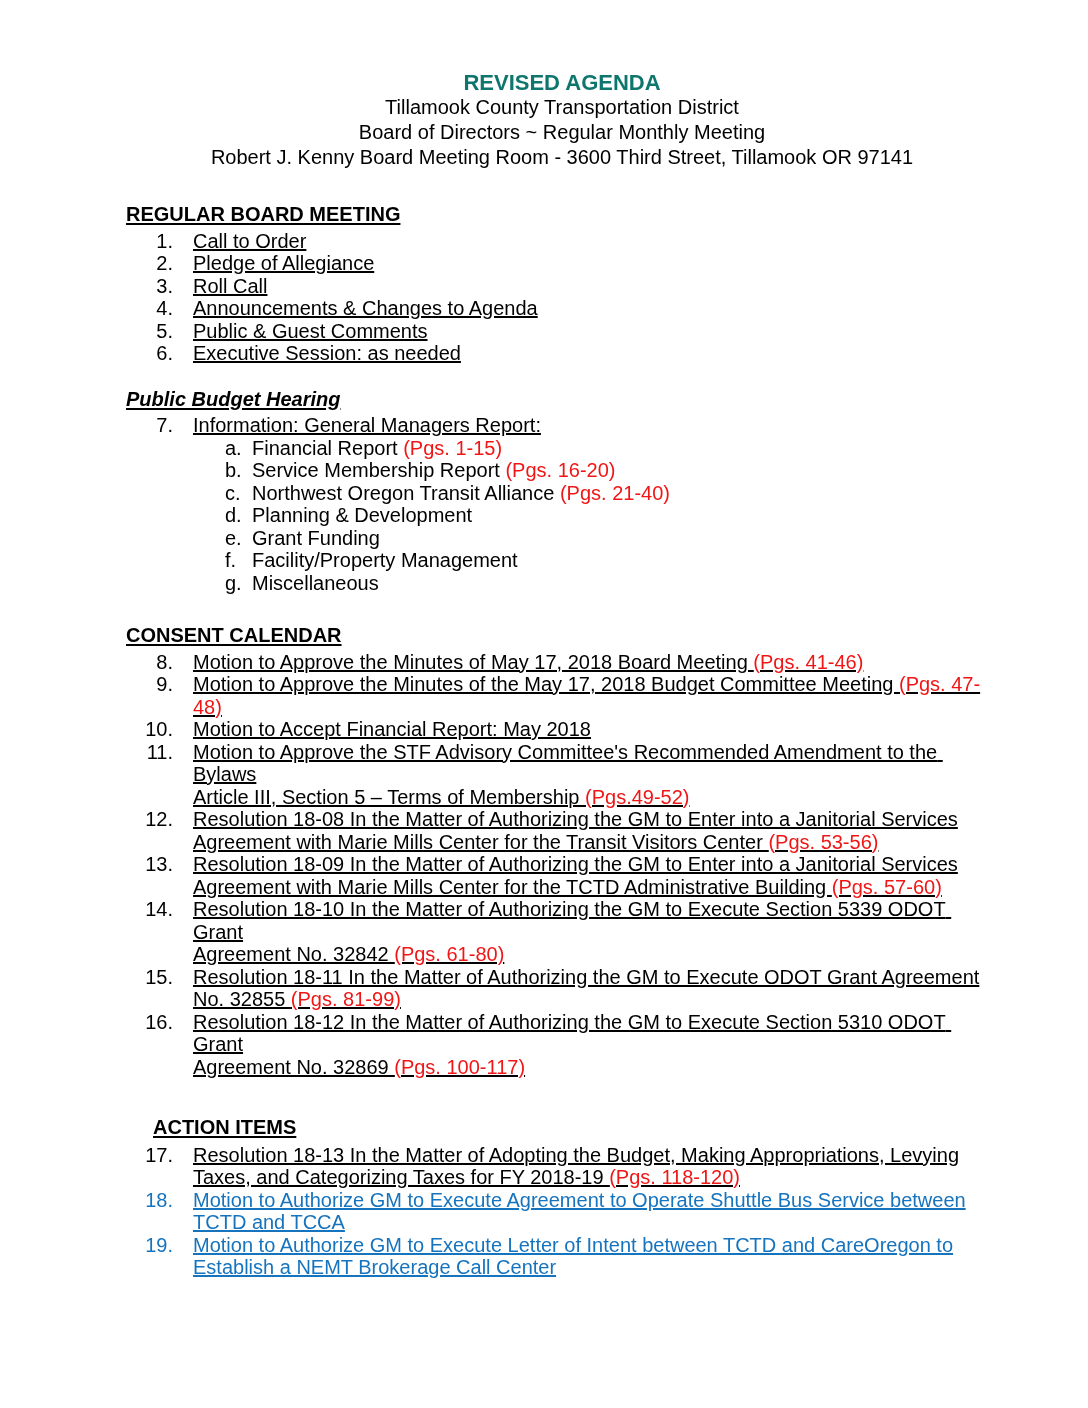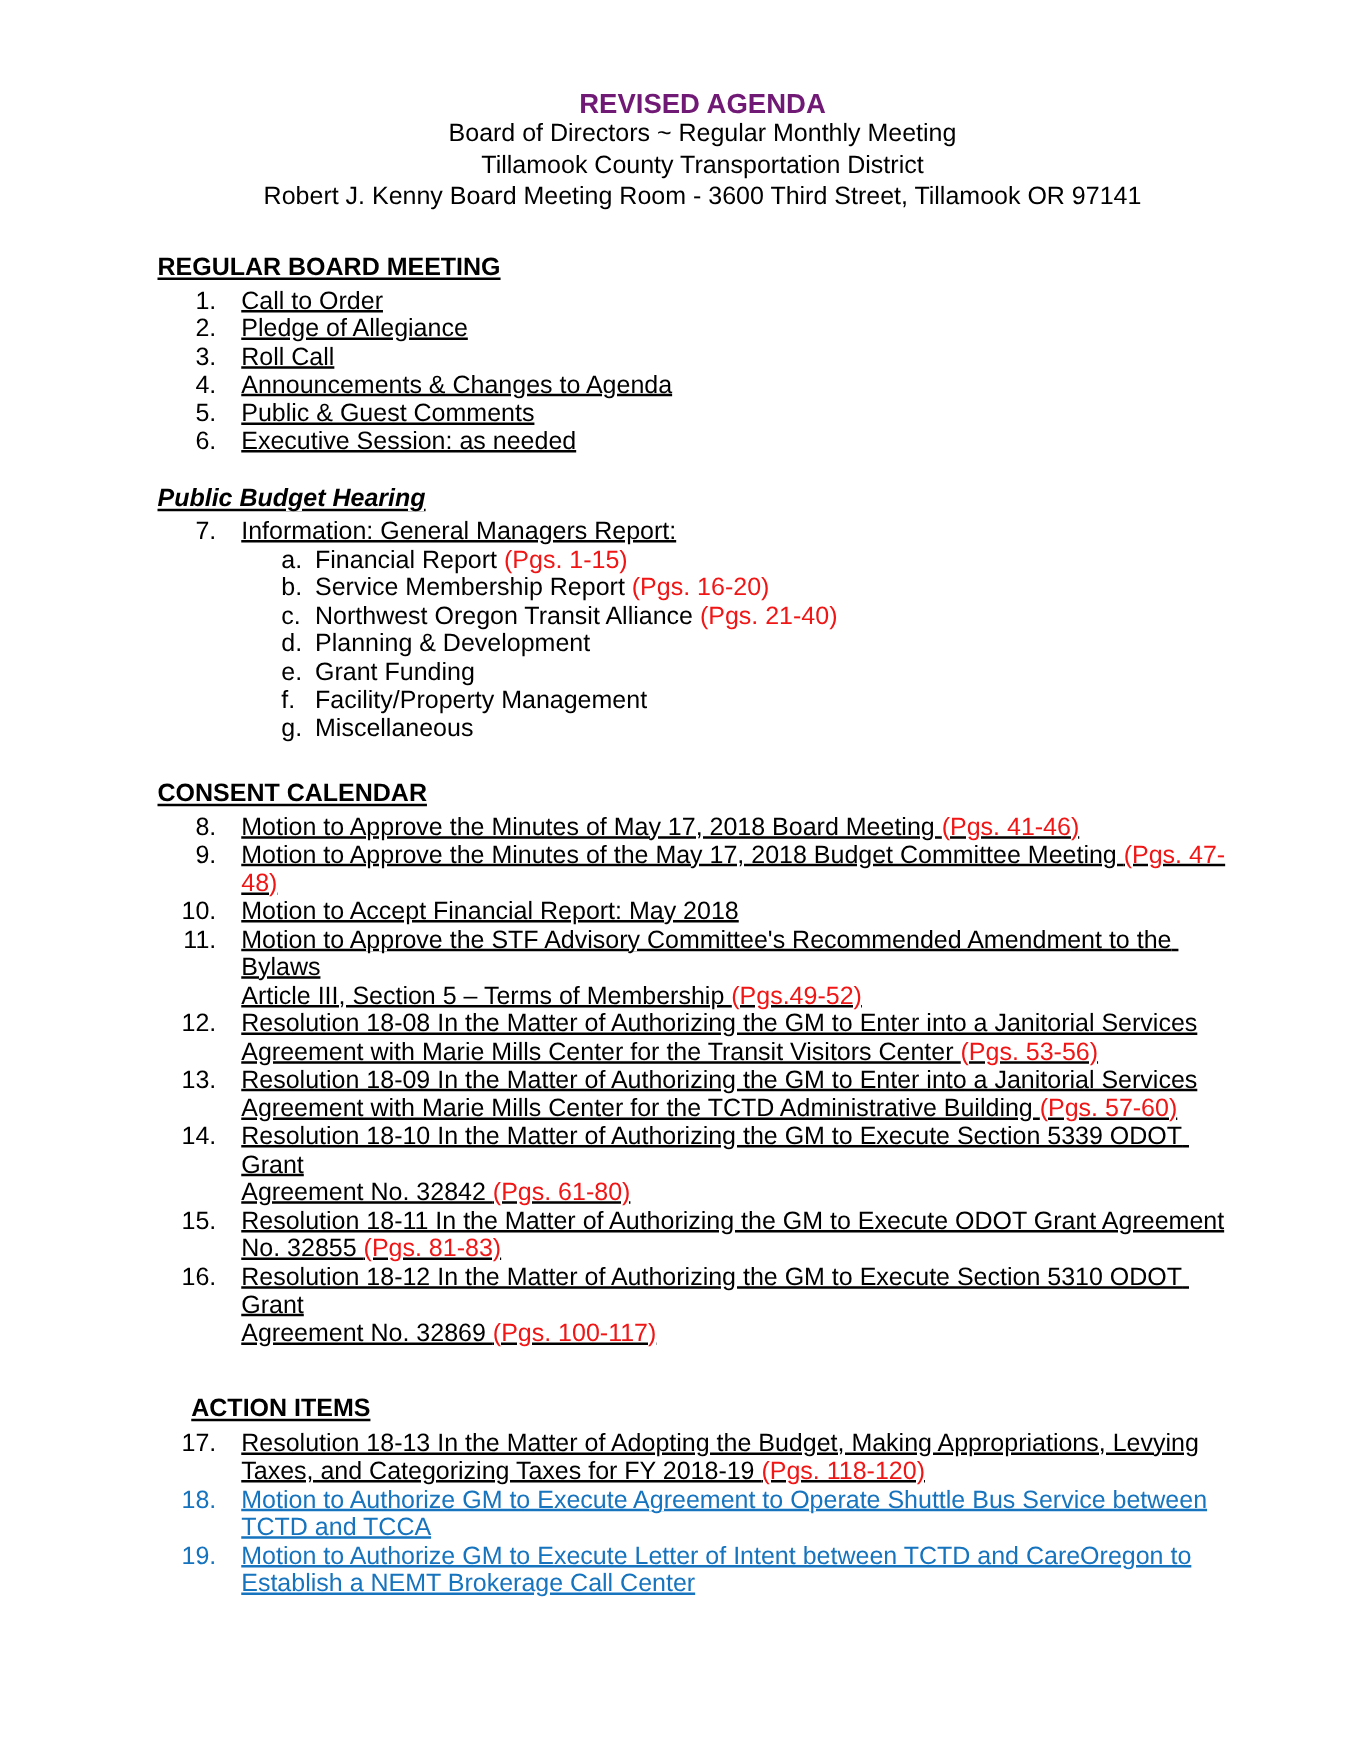--- a/index.html
+++ b/index.html
@@ -12,21 +12,21 @@
     font-size: 20px;
     line-height: 22.5px;
     color: #000000;
     overflow: hidden;
     position: relative;
   }
   .content { padding: 70px 90px 0 126px; }
 
   
   .hdr { text-align: center; line-height: 25px; }
-  .hdr-title { color: #701a75; font-weight: bold; font-size: 22px; }
+  .hdr-title { color: #0f766e; font-weight: bold; font-size: 22px; }
 
   
   .sec-heading {
     font-weight: bold;
     text-decoration: underline;
     text-decoration-thickness: 2px;
     text-underline-offset: 2px;
     line-height: 22.5px;
   }
   .italic { font-style: italic; }
@@ -56,22 +56,22 @@
   .m-ai-l  { margin-top: 5px; }
 </style>
 </head>
 <body>
 
 <div class="page">
   <div class="content">
 
     <div class="hdr">
       <div class="hdr-title">REVISED AGENDA</div>
+      <div class="hdr-line">Tillamook County Transportation District</div>
       <div class="hdr-line">Board of Directors ~ Regular Monthly Meeting</div>
-      <div class="hdr-line">Tillamook County Transportation District</div>
       <div class="hdr-line">Robert J. Kenny Board Meeting Room - 3600 Third Street, Tillamook OR 97141</div>
     </div>
 
     <div class="sec-heading m-rbm-h">REGULAR BOARD MEETING</div>
     <div class="m-rbm-l">
       <div class="row">
         <span class="num">1.</span>
         <div class="body-col"><span class="txt">Call to Order</span></div>
       </div>
       <div class="row">
@@ -163,21 +163,21 @@
 Agreement with Marie Mills Center for the TCTD Administrative Building </span><span class="pgs">(Pgs. 57-60)</span></div>
       </div>
       <div class="row">
         <span class="num">14.</span>
         <div class="body-col"><span class="txt">Resolution 18-10 In the Matter of Authorizing the GM to Execute Section 5339 ODOT Grant
 Agreement No. 32842 </span><span class="pgs">(Pgs. 61-80)</span></div>
       </div>
       <div class="row">
         <span class="num">15.</span>
         <div class="body-col"><span class="txt">Resolution 18-11 In the Matter of Authorizing the GM to Execute ODOT Grant Agreement
-No. 32855 </span><span class="pgs">(Pgs. 81-83)</span></div>
+No. 32855 </span><span class="pgs">(Pgs. 81-99)</span></div>
       </div>
       <div class="row">
         <span class="num">16.</span>
         <div class="body-col"><span class="txt">Resolution 18-12 In the Matter of Authorizing the GM to Execute Section 5310 ODOT Grant
 Agreement No. 32869 </span><span class="pgs">(Pgs. 100-117)</span></div>
       </div>
     </div>
 
     <div class="sec-heading m-ai-h">ACTION ITEMS</div>
     <div class="m-ai-l">

